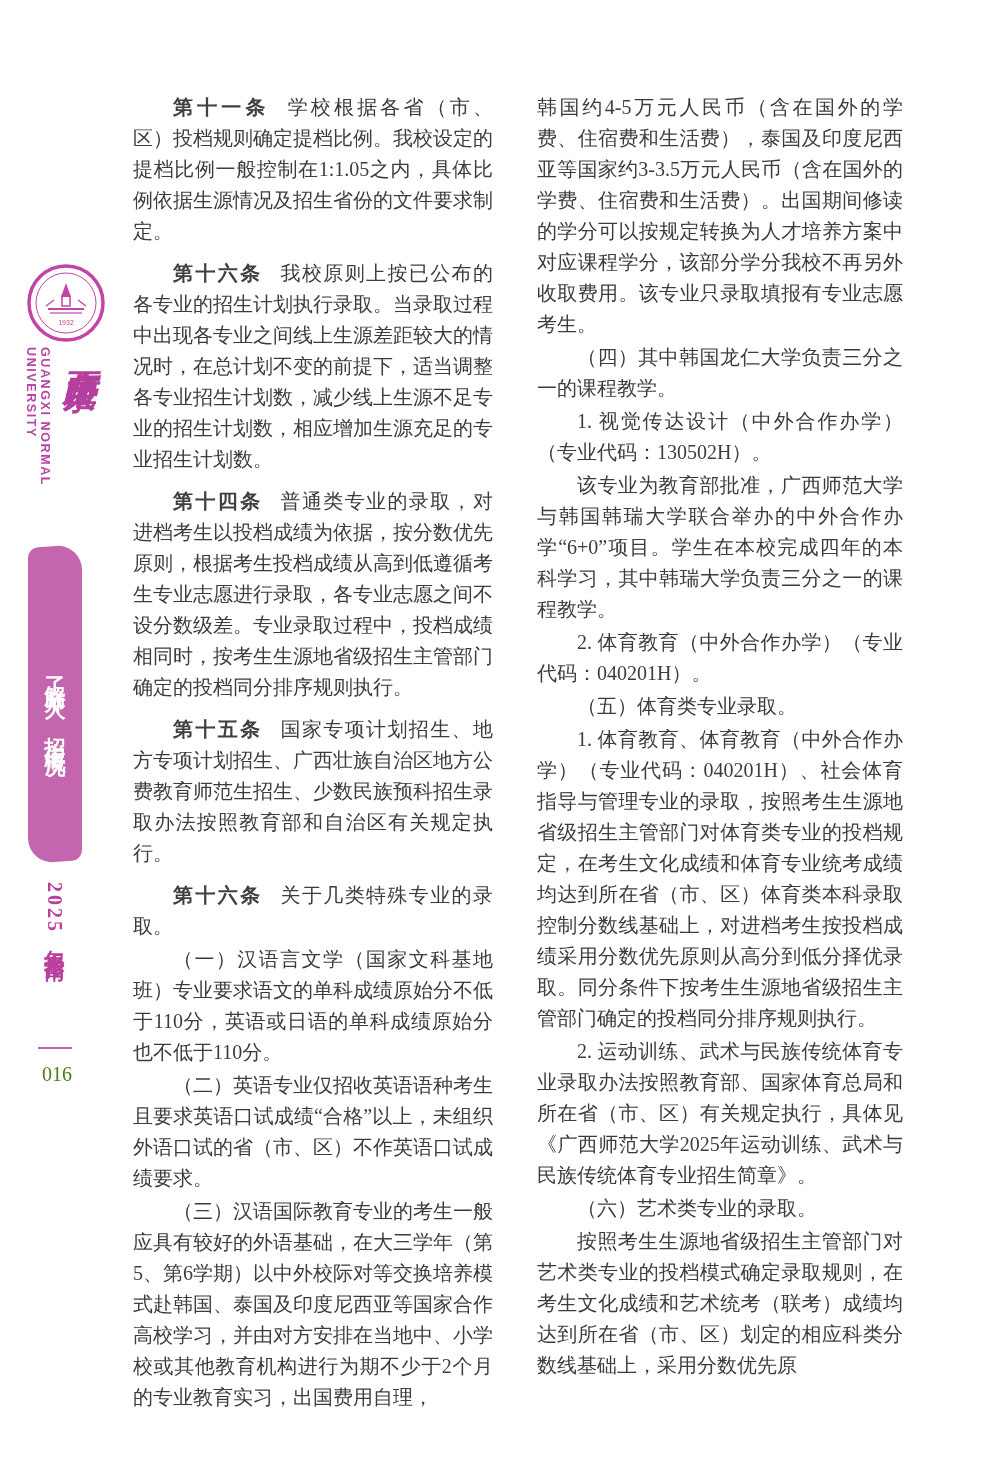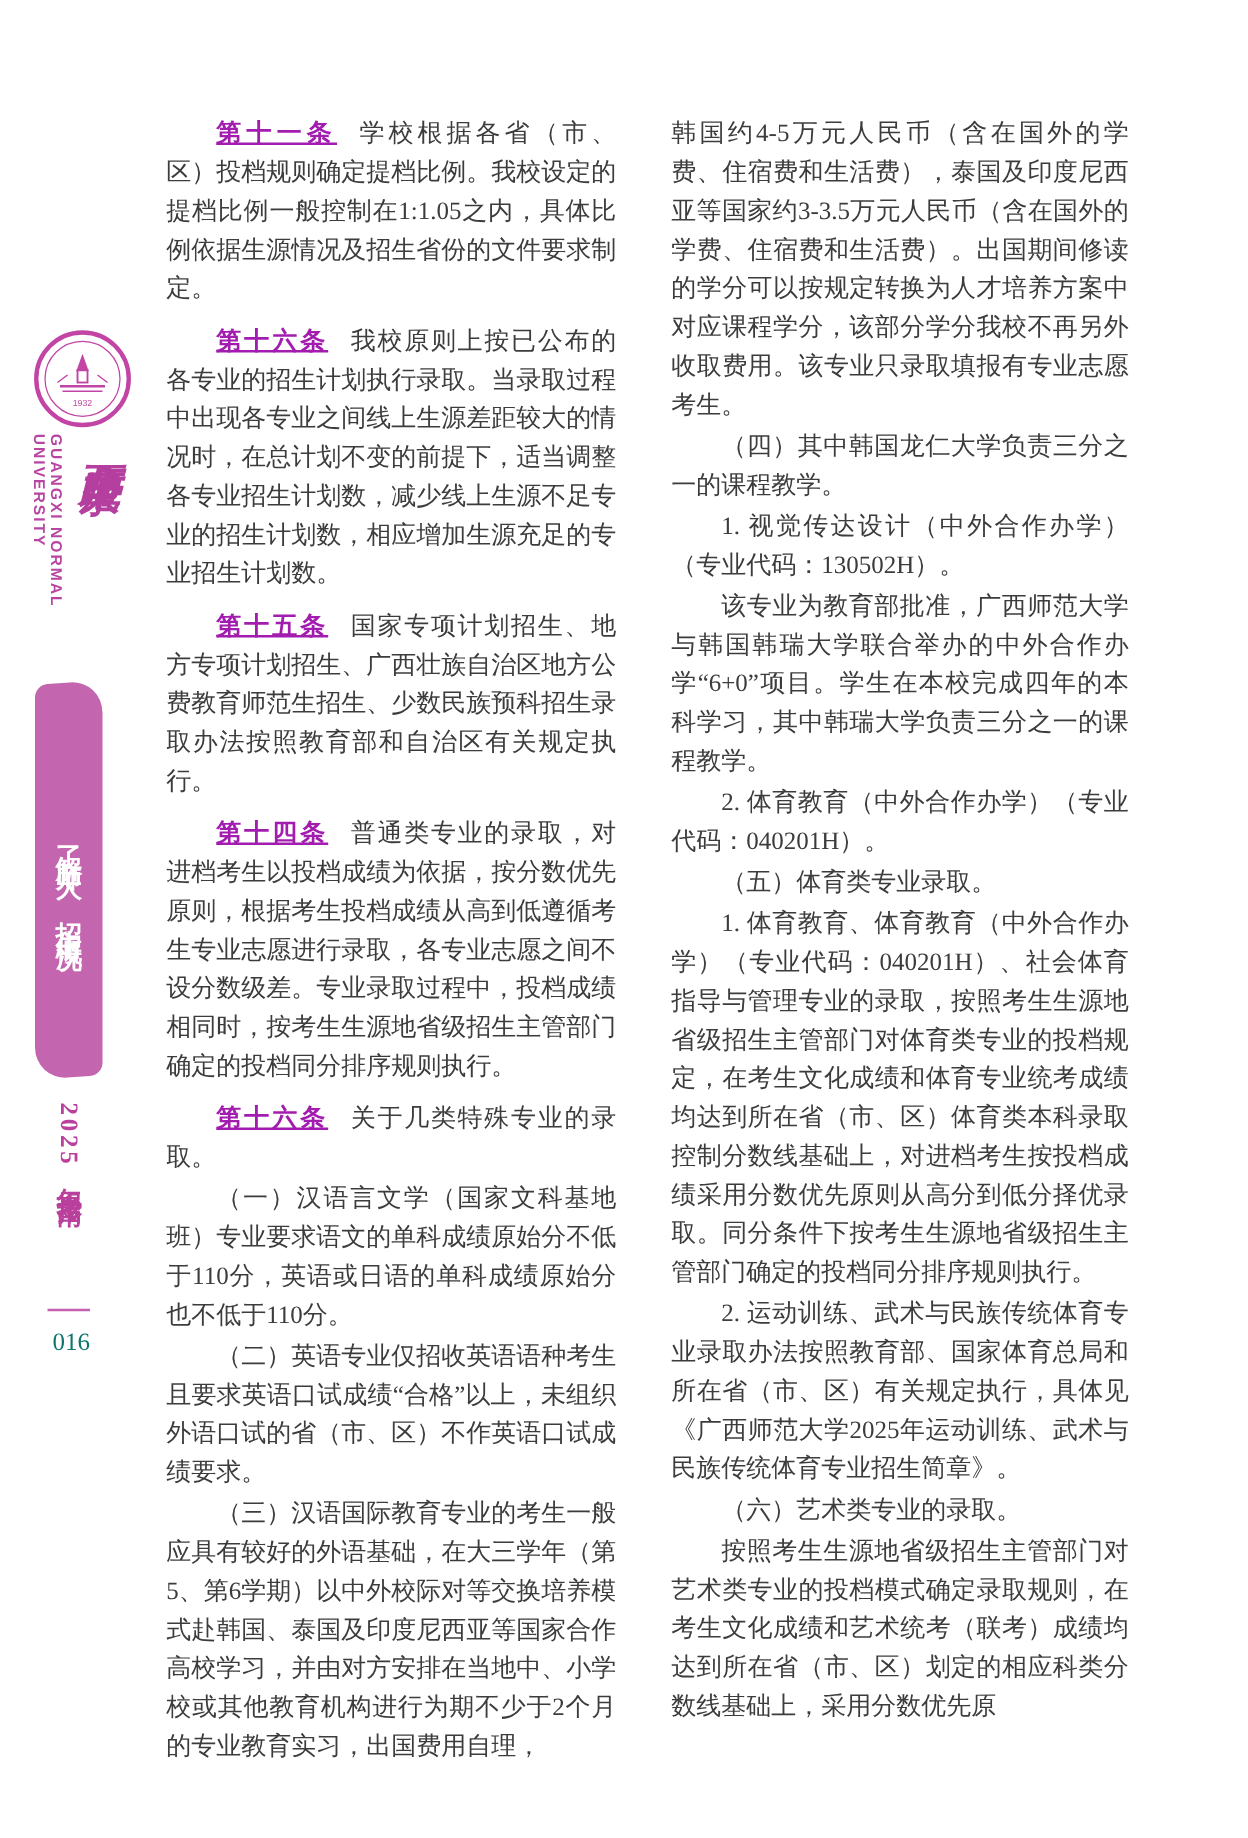--- a/index.html
+++ b/index.html
@@ -36,36 +36,36 @@
   }
   .edition{
     position:absolute;left:42px;top:882px;height:160px;
     writing-mode:vertical-rl;text-orientation:mixed;
     font-family:"Liberation Serif","DejaVu Serif",serif;font-weight:bold;
     font-size:20px;letter-spacing:3px;color:#b9409c;
   }
   .side-divider{position:absolute;left:38px;top:1047px;width:34px;height:2px;background:#c560b0;}
   .page-num{
     position:absolute;left:39px;top:1063px;width:36px;text-align:center;
-    font-size:20px;color:#0f766e;font-family:"Liberation Serif",serif;
+    font-size:20px;color:#4d7c0f;font-family:"Liberation Serif",serif;
   }
   
   .col{position:absolute;top:92px;}
   .col-left{left:133px;width:360px;}
   .col-right{left:537px;width:366px;}
   .col p{
     margin:0 0 2px 0;font-size:20px;line-height:31px;
     text-align:justify;text-justify:inter-ideograph;word-break:break-all;
   }
   .col p.indent{text-indent:2em;}
   .col p.sec{margin-top:11px;}
   .col p.sec:first-child{margin-top:0;}
   .sec-header{
     font-family:"Liberation Sans","DejaVu Sans",sans-serif;
-    font-weight:bold;color:#a21caf;margin-right:0.9em;letter-spacing:1px;text-decoration:underline;
+    font-weight:bold;color:#404040;margin-right:0.9em;letter-spacing:1px;
   }
 </style>
 </head>
 <body>
 
 <div class="sidebar">
 
   <svg class="seal" viewBox="0 0 80 80">
     <circle cx="40" cy="40" r="37" fill="none" stroke="#c245a5" stroke-width="3.5"></circle>
     <circle cx="40" cy="40" r="30" fill="none" stroke="#c245a5" stroke-width="1"></circle>
@@ -86,22 +86,22 @@
   </div>
 
   <div class="edition">2025年报考指南</div>
   <div class="side-divider"></div>
   <div class="page-num">016</div>
 </div>
 
 <div class="col col-left" id="col-left">
     <p class="indent sec"><span class="sec-header">第十一条</span><span>学校根据各省（市、区）投档规则确定提档比例。我校设定的提档比例一般控制在1:1.05之内，具体比例依据生源情况及招生省份的文件要求制定。</span></p>
     <p class="indent sec"><span class="sec-header">第十六条</span><span>我校原则上按已公布的各专业的招生计划执行录取。当录取过程中出现各专业之间线上生源差距较大的情况时，在总计划不变的前提下，适当调整各专业招生计划数，减少线上生源不足专业的招生计划数，相应增加生源充足的专业招生计划数。</span></p>
+    <p class="indent sec"><span class="sec-header">第十四条</span><span>普通类专业的录取，对进档考生以投档成绩为依据，按分数优先原则，根据考生投档成绩从高到低遵循考生专业志愿进行录取，各专业志愿之间不设分数级差。专业录取过程中，投档成绩相同时，按考生生源地省级招生主管部门确定的投档同分排序规则执行。</span></p>
     <p class="indent sec"><span class="sec-header">第十五条</span><span>国家专项计划招生、地方专项计划招生、广西壮族自治区地方公费教育师范生招生、少数民族预科招生录取办法按照教育部和自治区有关规定执行。</span></p>
-    <p class="indent sec"><span class="sec-header">第十四条</span><span>普通类专业的录取，对进档考生以投档成绩为依据，按分数优先原则，根据考生投档成绩从高到低遵循考生专业志愿进行录取，各专业志愿之间不设分数级差。专业录取过程中，投档成绩相同时，按考生生源地省级招生主管部门确定的投档同分排序规则执行。</span></p>
     <p class="indent sec"><span class="sec-header">第十六条</span><span>关于几类特殊专业的录取。</span></p>
     <p class="indent"><span>（一）汉语言文学（国家文科基地班）专业要求语文的单科成绩原始分不低于110分，英语或日语的单科成绩原始分也不低于110分。</span></p>
     <p class="indent"><span>（二）英语专业仅招收英语语种考生且要求英语口试成绩“合格”以上，未组织外语口试的省（市、区）不作英语口试成绩要求。</span></p>
     <p class="indent"><span>（三）汉语国际教育专业的考生一般应具有较好的外语基础，在大三学年（第5、第6学期）以中外校际对等交换培养模式赴韩国、泰国及印度尼西亚等国家合作高校学习，并由对方安排在当地中、小学校或其他教育机构进行为期不少于2个月的专业教育实习，出国费用自理，</span></p>
   </div>
 <div class="col col-right" id="col-right">
     <p><span>韩国约4-5万元人民币（含在国外的学费、住宿费和生活费），泰国及印度尼西亚等国家约3-3.5万元人民币（含在国外的学费、住宿费和生活费）。出国期间修读的学分可以按规定转换为人才培养方案中对应课程学分，该部分学分我校不再另外收取费用。该专业只录取填报有专业志愿考生。</span></p>
     <p class="indent"><span>（四）其中韩国龙仁大学负责三分之一的课程教学。</span></p>
     <p class="indent"><span>1. 视觉传达设计（中外合作办学）（专业代码：130502H）。</span></p>
     <p class="indent"><span>该专业为教育部批准，广西师范大学与韩国韩瑞大学联合举办的中外合作办学“6+0”项目。学生在本校完成四年的本科学习，其中韩瑞大学负责三分之一的课程教学。</span></p>

